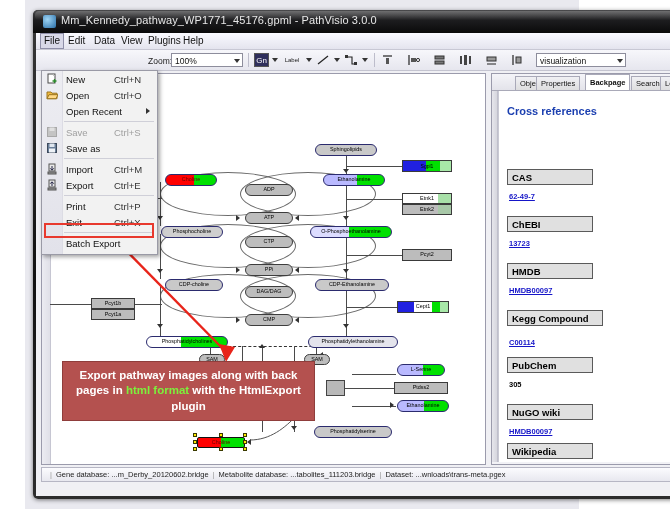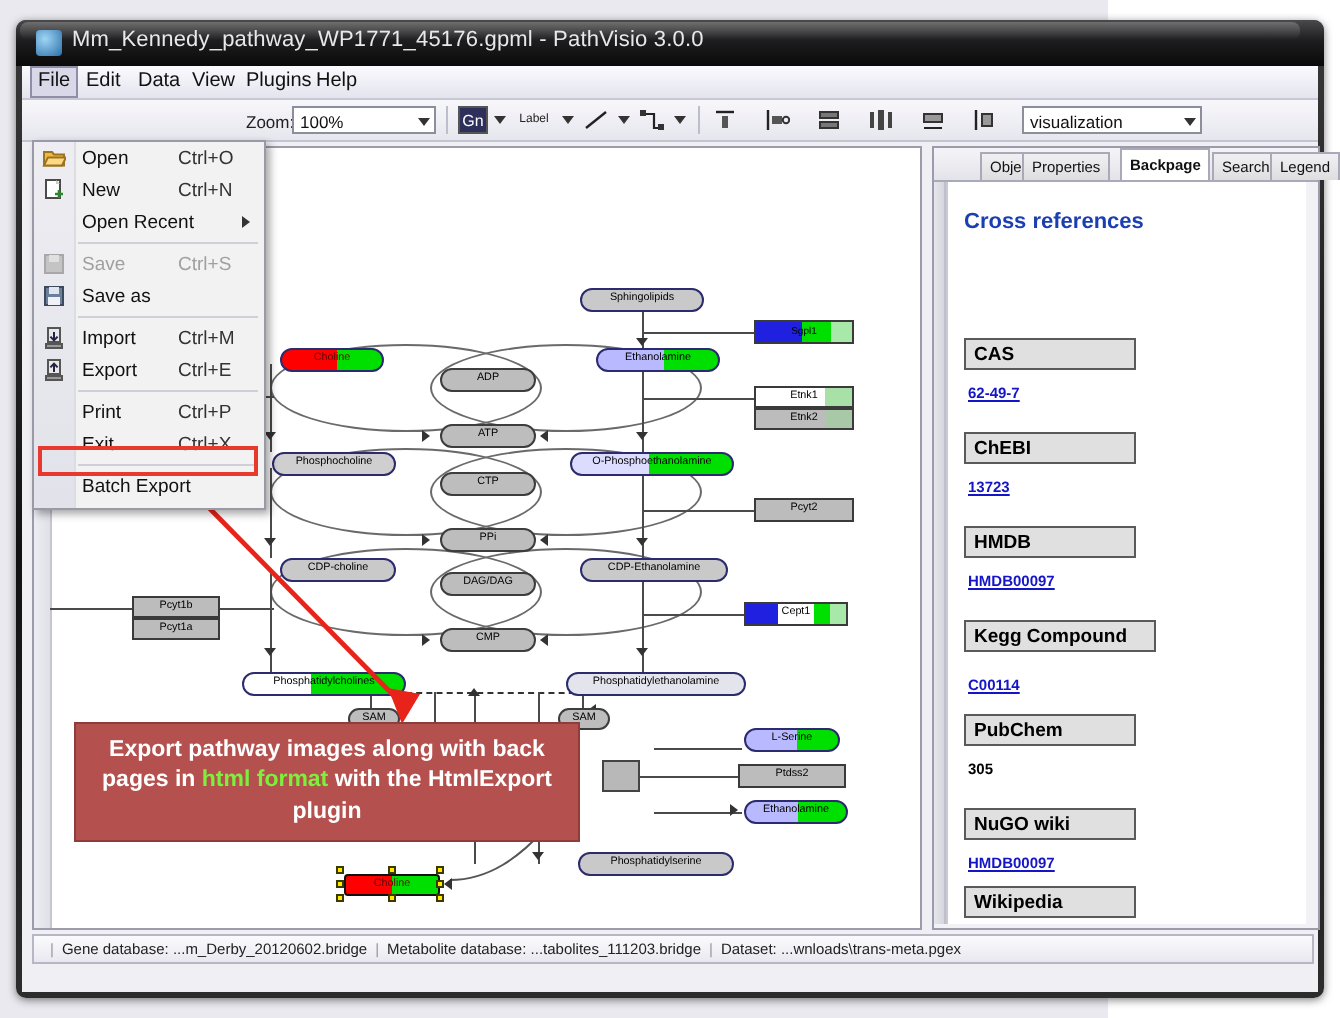--- a/index.html
+++ b/index.html
@@ -1,18 +1,18 @@
 <!DOCTYPE html>
 <html><head>
 <meta charset="utf-8">
 <style>
   html,body{margin:0;padding:0;background:#ffffff;}
   body{width:670px;height:509px;overflow:hidden;font-family:"Liberation Sans",sans-serif;}
 
-  #root{position:relative;width:554px;height:509px;background:#e9e9ef;}
+  #root{position:relative;width:554px;height:509px;background:#e9e9ef;margin-left:25px;}
 
   
   .win-frame{position:absolute;left:8px;top:10px;width:654px;height:489px;
     background:linear-gradient(180deg,#3a3a3a 0%,#111 55%,#2d2d2d 100%);
     border-radius:5px;box-shadow:0 1px 4px rgba(0,0,0,.5);}
   .titlebar{position:absolute;left:0;top:0;width:100%;height:23px;
     background:linear-gradient(180deg,#4a4a4c 0%,#1d1d1f 45%,#0a0a0a 100%);
     border-top-left-radius:5px;border-top-right-radius:5px;}
   .titlebar-gloss{position:absolute;left:2px;top:1px;width:640px;height:9px;
     background:linear-gradient(180deg,rgba(255,255,255,.22),rgba(255,255,255,0));
@@ -457,38 +457,38 @@
         <span>Dataset:</span>&nbsp;
         <span>...wnloads\trans-meta.pgex</span>
       </div>
 
       <div class="filemenu">
         <div class="fm-gutter"></div>
 
         <div class="fm-item">
           <span class="fm-ico">
             <svg width="12" height="12" viewBox="0 0 12 12">
-                <path d="M1 3 h4 l1 1.2 h5 v5.5 H1z" fill="#f0b93c" stroke="#9a7420"></path>
-                <path d="M1 9.7 l2-4 h9 l-2 4z" fill="#ffd884" stroke="#9a7420"></path>
-              </svg>
-          </span>
-          <span class="lbl">Open</span>
-          <span class="acc">Ctrl+O</span>
-        </div>
-
-        <div class="fm-item">
-          <span class="fm-ico">
-            <svg width="12" height="12" viewBox="0 0 12 12">
                 <rect x="2" y="1" width="7" height="9" fill="#fff" stroke="#4a4a4a"></rect>
                 <path d="M7 1 l2 2 h-2z" fill="#c8c8c8"></path>
                 <path d="M8.5 6 v4 M6.5 8 h4" stroke="#2a8a2a" stroke-width="1.3"></path>
               </svg>
           </span>
           <span class="lbl">New</span>
           <span class="acc">Ctrl+N</span>
+        </div>
+
+        <div class="fm-item">
+          <span class="fm-ico">
+            <svg width="12" height="12" viewBox="0 0 12 12">
+                <path d="M1 3 h4 l1 1.2 h5 v5.5 H1z" fill="#f0b93c" stroke="#9a7420"></path>
+                <path d="M1 9.7 l2-4 h9 l-2 4z" fill="#ffd884" stroke="#9a7420"></path>
+              </svg>
+          </span>
+          <span class="lbl">Open</span>
+          <span class="acc">Ctrl+O</span>
         </div>
 
         <div class="fm-item">
           <span class="lbl">Open Recent</span>
           <span class="submenu-arr"></span>
         </div>
 
         <div class="fm-sep"></div>
 
         <div class="fm-item disabled">

